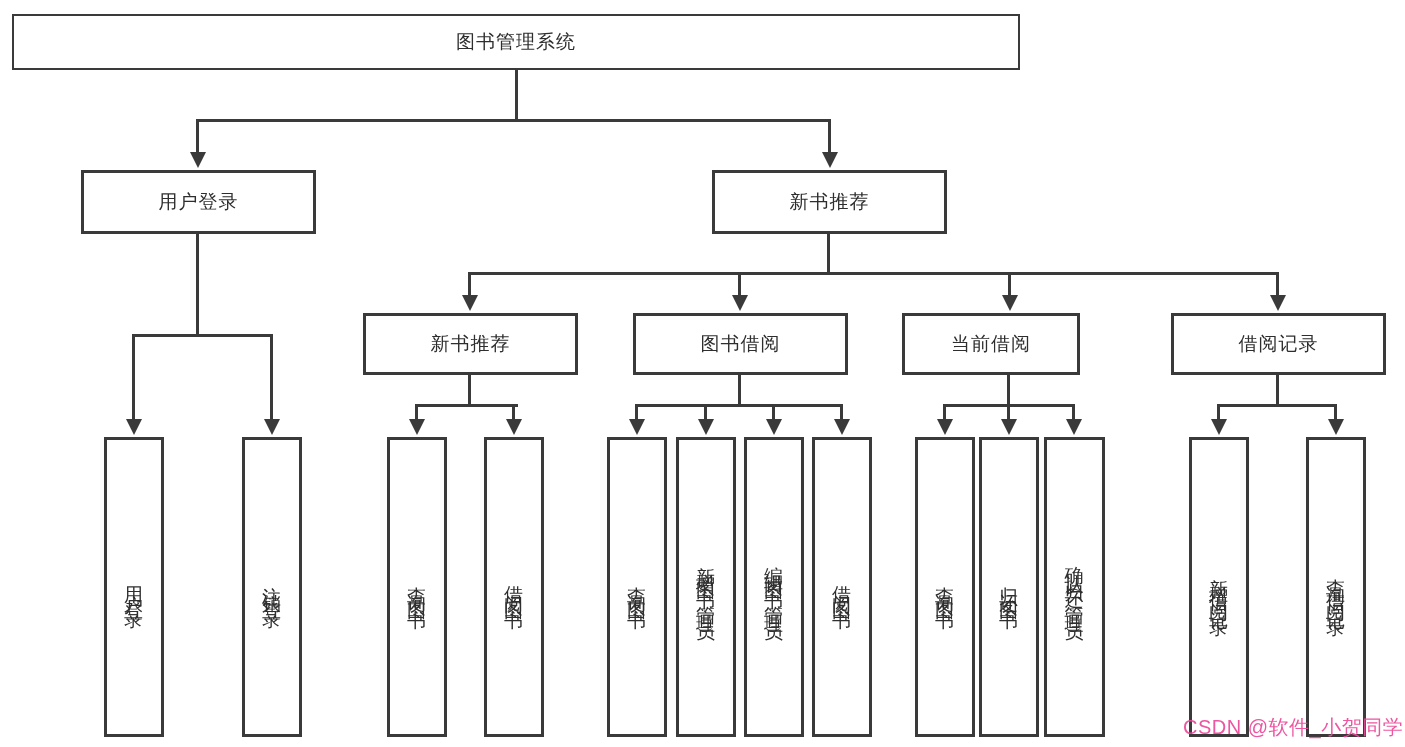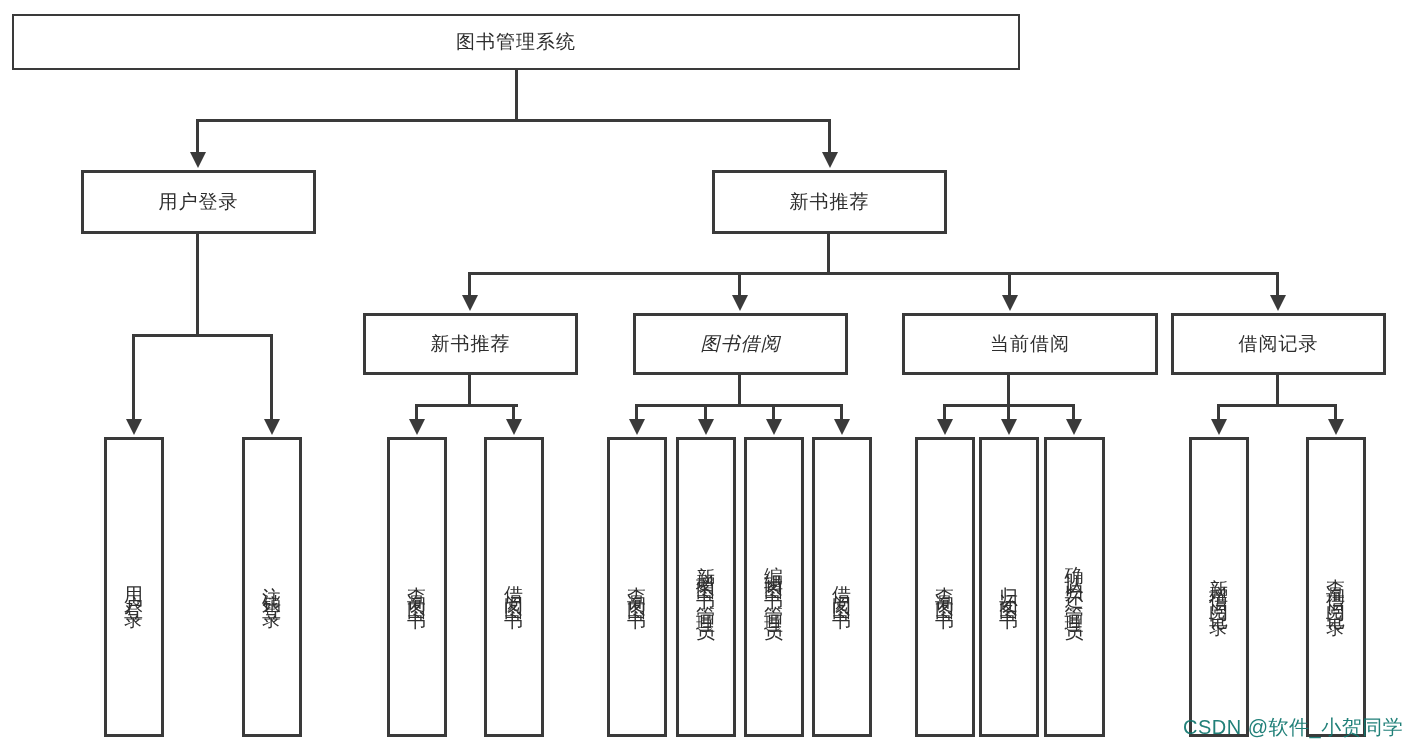--- a/index.html
+++ b/index.html
@@ -22,21 +22,21 @@
   }
   .vline{position:absolute;width:3px;background:#3a3a3a;}
   .hline{position:absolute;height:3px;background:#3a3a3a;}
   .drop{position:absolute;width:3px;background:#3a3a3a;}
   .drop::after{
     content:"";position:absolute;top:100%;left:50%;transform:translateX(-50%);
     width:0;height:0;border:8px solid transparent;border-top:16px solid #3a3a3a;border-bottom:none;
   }
   .watermark{
     position:absolute;left:1183px;top:714px;z-index:10;
-    font-size:20px;color:#0f766e;opacity:0.92;white-space:nowrap;letter-spacing:0.5px;
+    font-size:20px;color:#ec4899;opacity:0.92;white-space:nowrap;letter-spacing:0.5px;
   }
 </style>
 </head>
 <body>
 
 <div class="canvas">
 
   <div class="box hbox root-box" style="left:12px;top:14px;width:1008px;height:56px;">
     <span>图书管理系统</span>
   </div>
@@ -61,24 +61,24 @@
   <div class="vline" style="left:827px;top:234px;height:40px;"></div>
   <div class="hline" style="left:468px;top:272px;width:811px;"></div>
   <div class="drop" style="left:468px;top:272px;height:23px;"></div>
   <div class="drop" style="left:738px;top:272px;height:23px;"></div>
   <div class="drop" style="left:1008px;top:272px;height:23px;"></div>
   <div class="drop" style="left:1276px;top:272px;height:23px;"></div>
 
   <div class="box hbox" style="left:363px;top:313px;width:215px;height:62px;align-items:center;">
     <span>新书推荐</span>
   </div>
-  <div class="box hbox" style="left:633px;top:313px;width:215px;height:62px;font-style:italic;">
+  <div class="box hbox" style="left:633px;top:313px;width:215px;height:62px;">
     <span>图书借阅</span>
   </div>
-  <div class="box hbox" style="left:902px;top:313px;width:256px;height:62px;">
+  <div class="box hbox" style="left:902px;top:313px;width:178px;height:62px;">
     <span>当前借阅</span>
   </div>
   <div class="box hbox" style="left:1171px;top:313px;width:215px;height:62px;">
     <span>借阅记录</span>
   </div>
 
   <div class="vline" style="left:468px;top:375px;height:31px;"></div>
   <div class="hline" style="left:415px;top:404px;width:103px;"></div>
   <div class="drop" style="left:415px;top:404px;height:15px;"></div>
   <div class="drop" style="left:512px;top:404px;height:15px;"></div>

